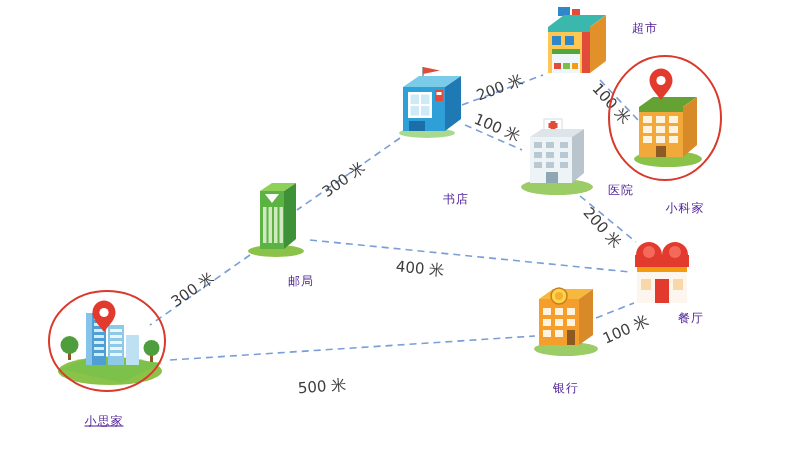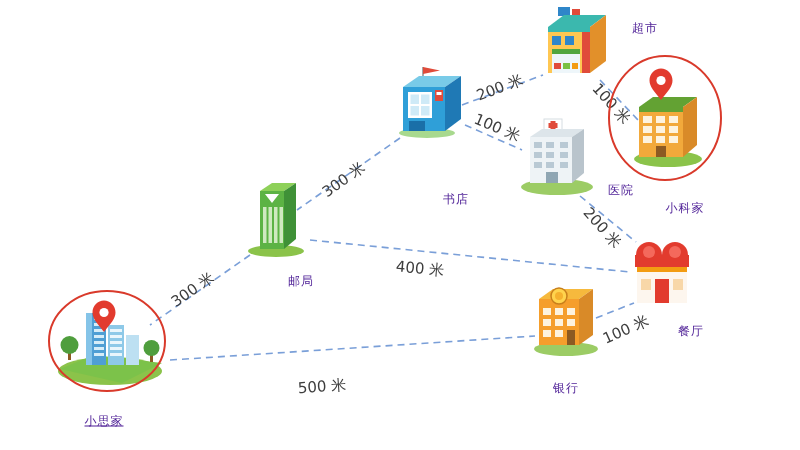--- a/index.html
+++ b/index.html
@@ -157,21 +157,21 @@
     <rect x="13" y="20" width="54" height="12" fill="#e23b2e"></rect>
     <circle cx="27" cy="17" r="6" fill="#f4695c"></circle>
           <circle cx="53" cy="17" r="6" fill="#f4695c"></circle>
     <rect x="15" y="32" width="50" height="36" fill="#fdf6ee"></rect>
     <rect x="15" y="32" width="50" height="5" fill="#f39c12"></rect>
     <rect x="33" y="44" width="14" height="24" fill="#e23b2e"></rect>
     <rect x="19" y="44" width="10" height="11" fill="#f8d7a8"></rect>
           <rect x="51" y="44" width="10" height="11" fill="#f8d7a8"></rect>
   </svg>
       </div>
-      <div class="node-label" style="left: 691px; top: 331px;">餐厅</div>
+      <div class="node-label" style="left: 691px; top: 318px;">餐厅</div>
       <div class="node-icon" style="left: 566px; top: 320px; width: 86px; height: 86px;">
         <svg viewBox="0 0 86 86">
     <ellipse cx="43" cy="72" rx="32" ry="7" fill="#9ccc65"></ellipse>
     <polygon points="16,22 30,12 70,12 56,22" fill="#f6b93d"></polygon>
     <polygon points="56,22 70,12 70,58 56,68" fill="#d98a28"></polygon>
     <rect x="16" y="22" width="40" height="46" fill="#f59e2c"></rect>
     <circle cx="36" cy="19" r="8" fill="#ffd34d" stroke="#c87f1b" stroke-width="1.5"></circle>
     <circle cx="36" cy="19" r="4" fill="#f5b12e"></circle>
     <g fill="#fdf3df">
       <rect x="20" y="31" width="8" height="7"></rect>

